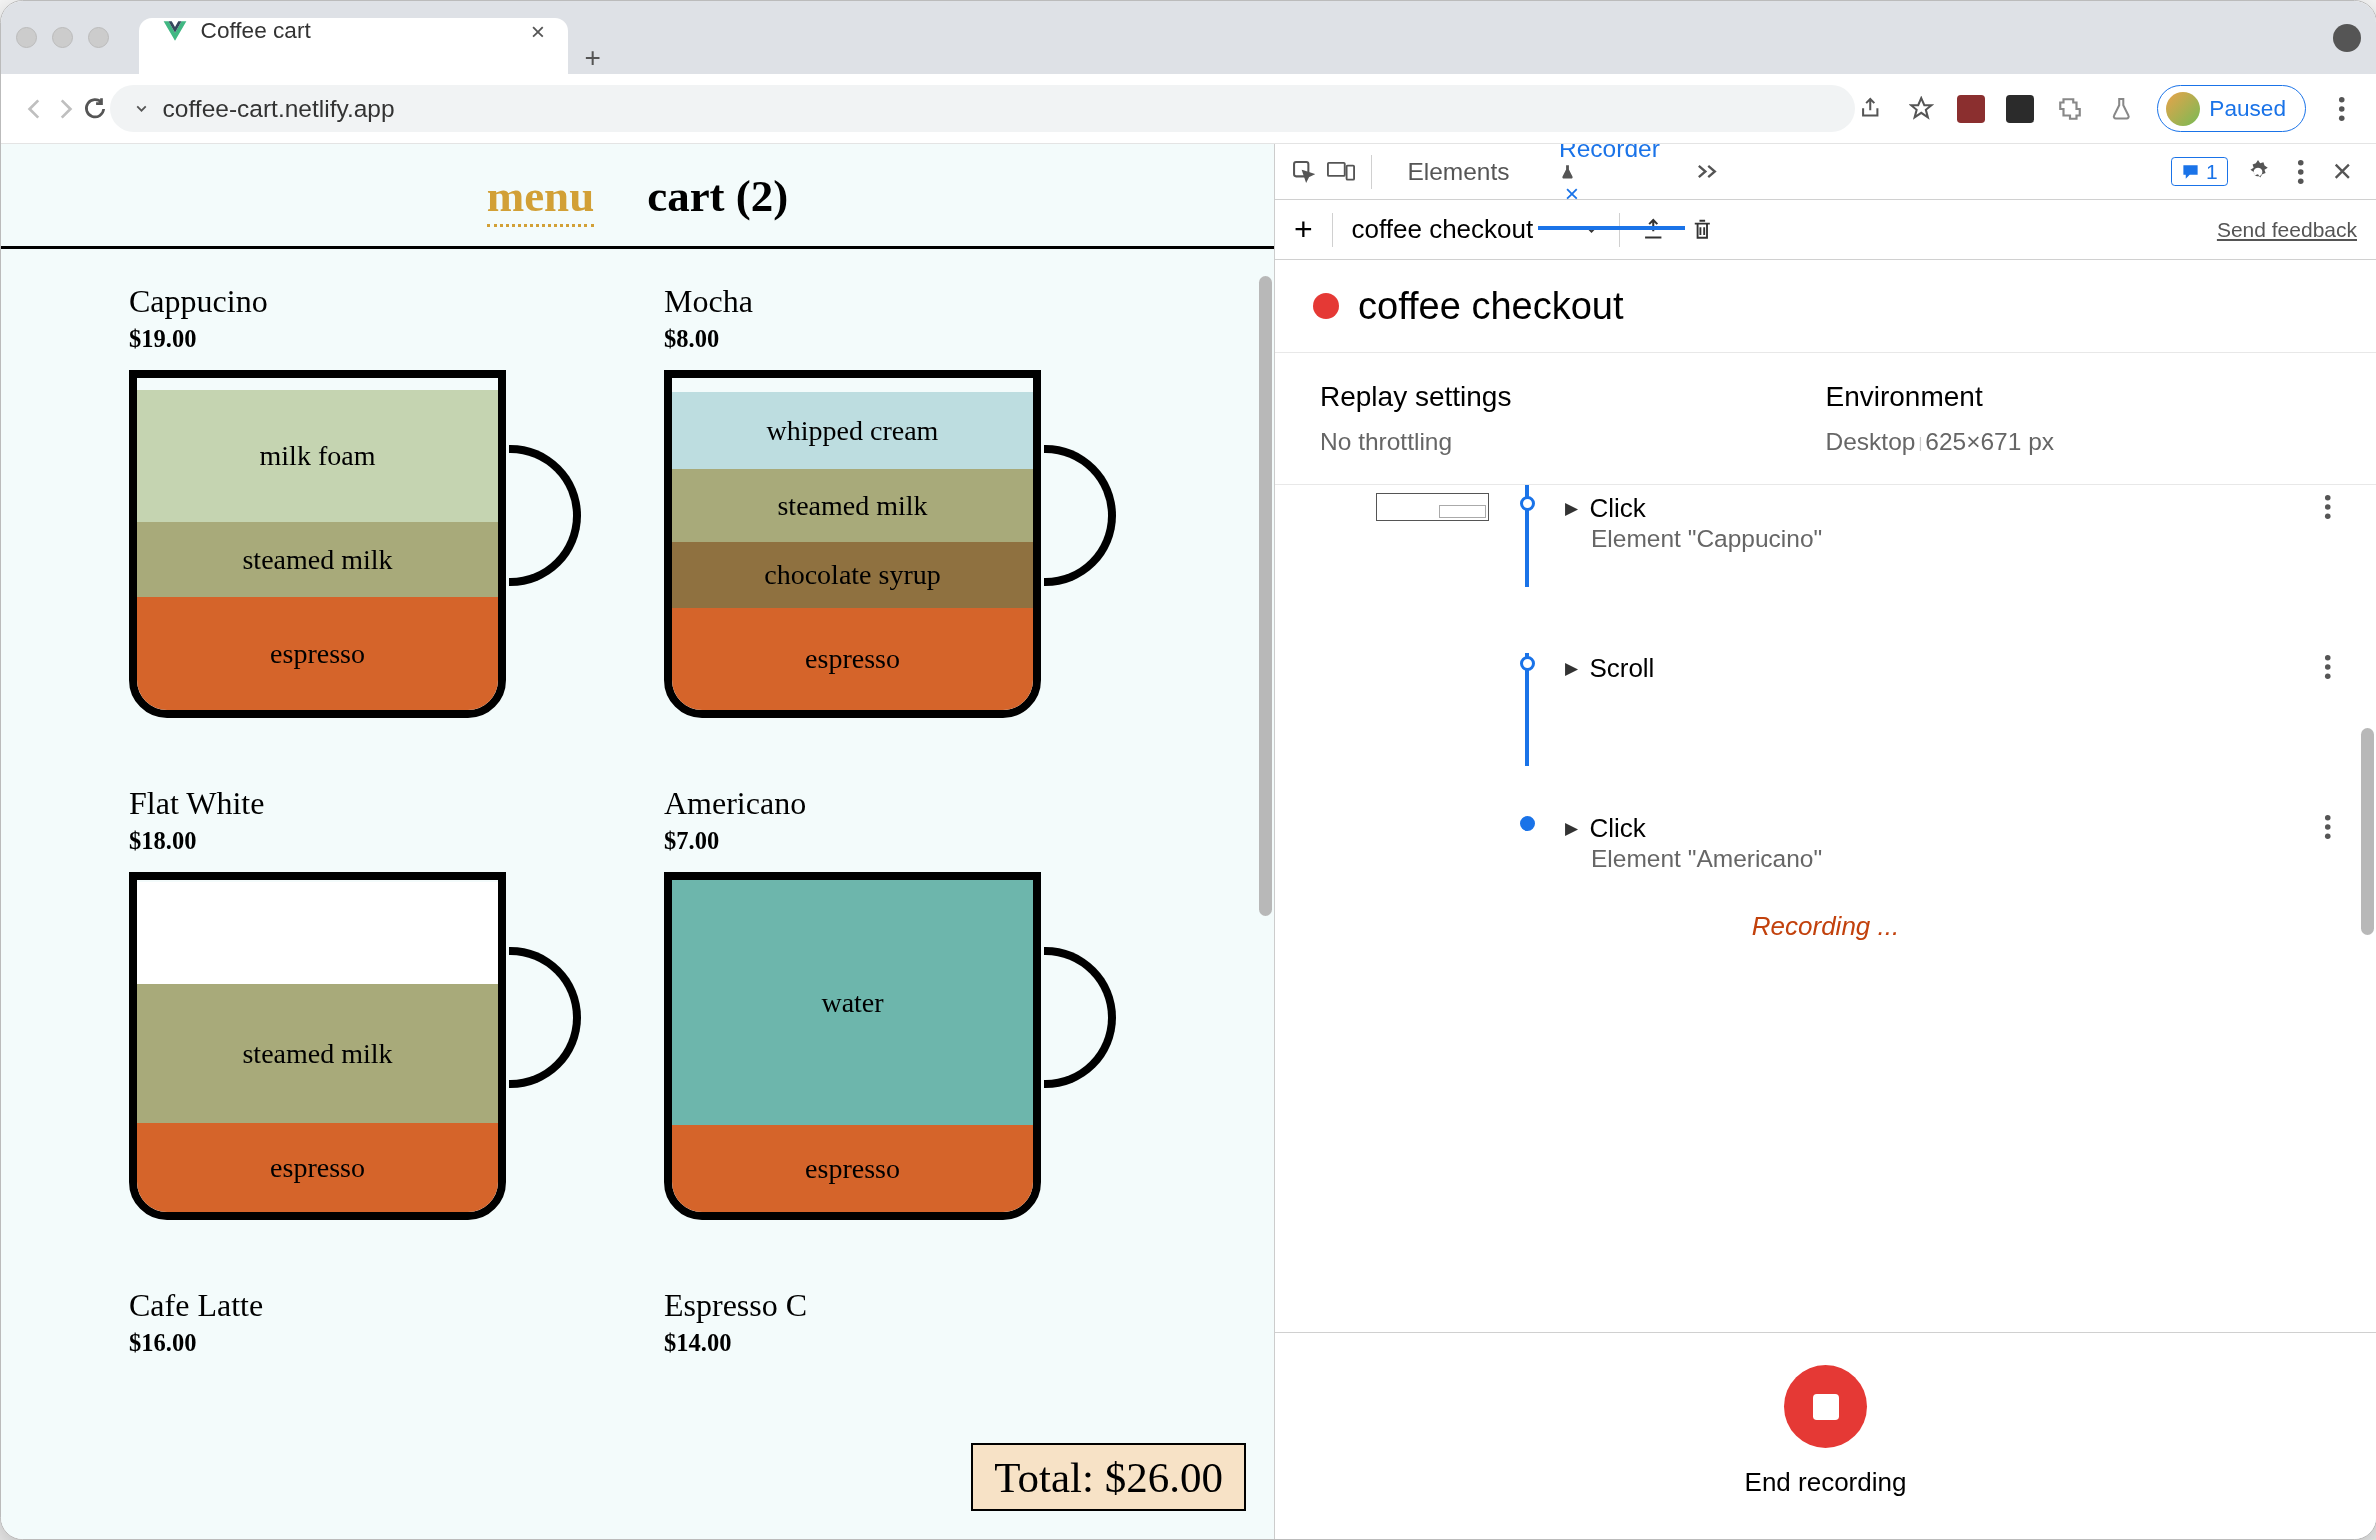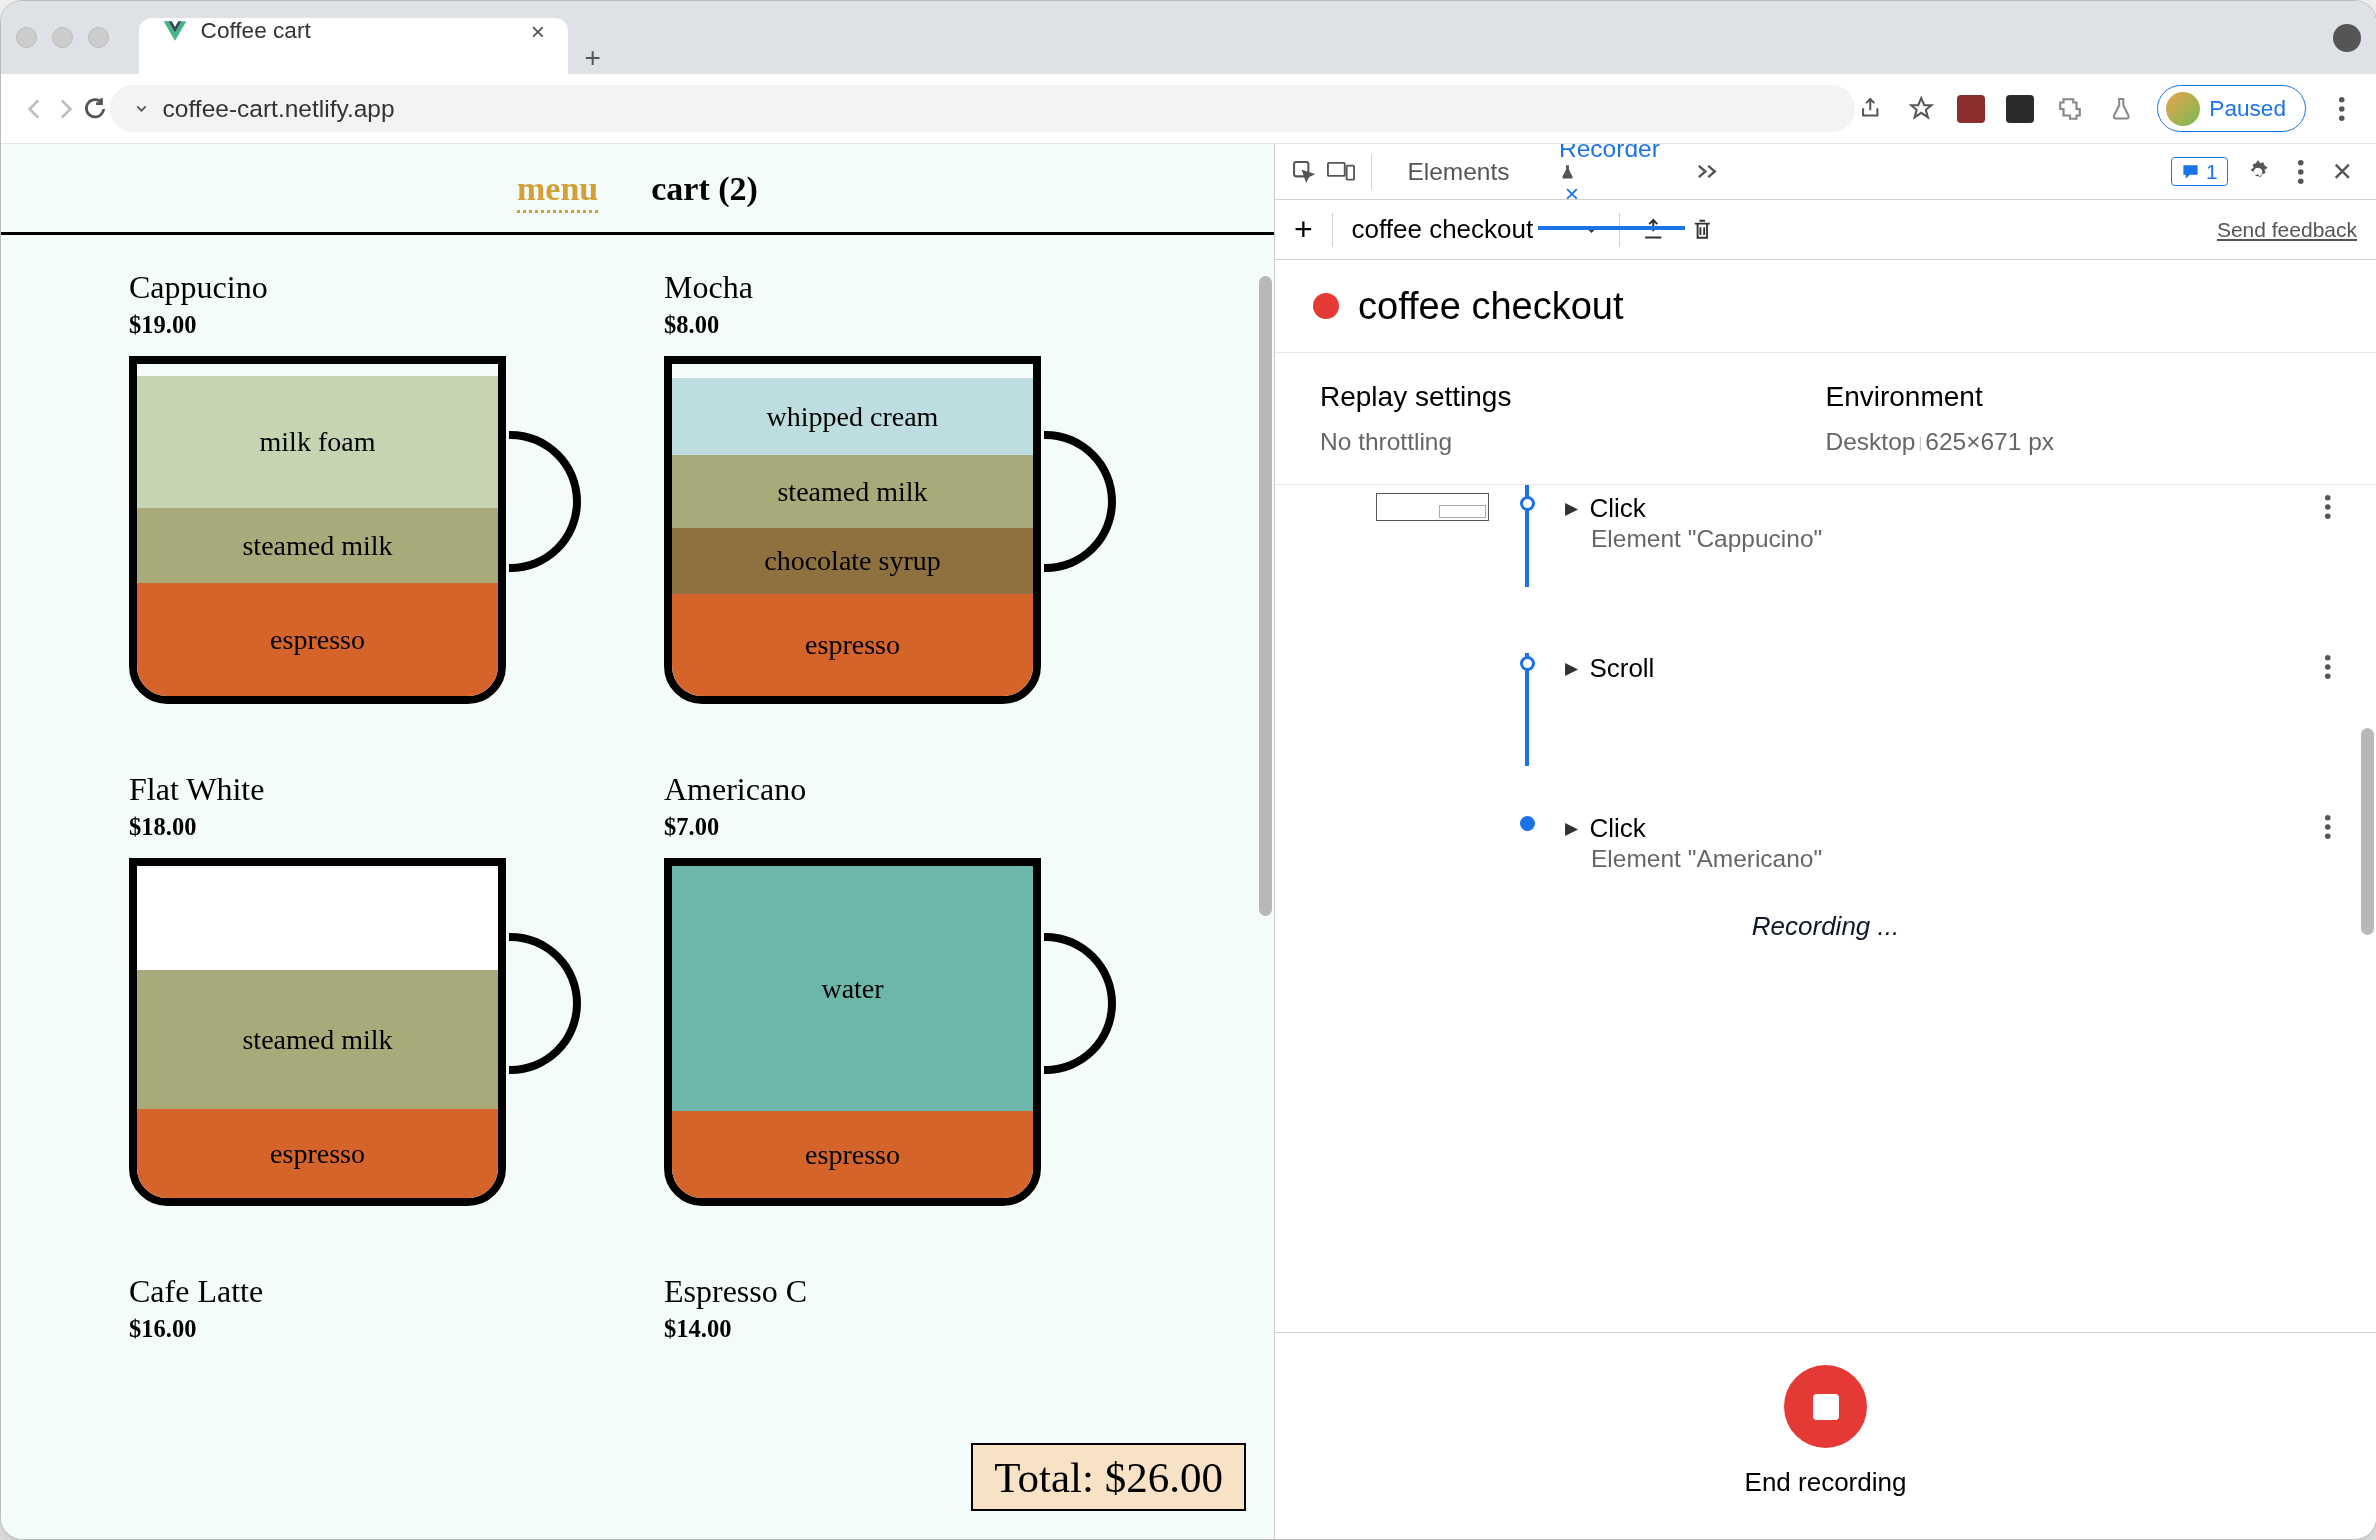--- a/index.html
+++ b/index.html
@@ -22,21 +22,21 @@
   .sq-ico { width: 28px; height: 28px; background: #8b2f2f; border-radius: 3.8px; }
   .sq-ico.dark { background: #2b2b2b; }
   .puzzle { color: #888; }
   .flask { color: #888; }
   .paused-pill { display: flex; align-items: center; gap: 9.4px; border: 1.9px solid #1a73e8; border-radius: 38px; padding: 5.6px 19px 5.6px 7.5px; }
   .avatar { width: 34px; height: 34px; border-radius: 50%; background: linear-gradient(135deg, #e9a24a, #7b5); }
   .paused-pill span { color: #1a73e8; font-size: 22.6px; }
   .incog { width: 28px; height: 28px; border-radius: 50%; background: #555; }
   .main { display: flex; flex: 1; overflow: hidden; }
   .page { width: 1274px; background: #f3fbfb; border-right: 1.9px solid #ccc; position: relative; display: flex; flex-direction: column; }
-  .page-nav { display: flex; justify-content: center; gap: 53px; padding: 26px 0 19px; border-bottom: 3.8px solid #000; font-family: "Times New Roman", serif; font-size: 34px; font-weight: bold; }
+  .page-nav { display: flex; justify-content: center; gap: 53px; padding: 26px 0 19px; border-bottom: 3.8px solid #000; font-family: "Times New Roman", serif; font-size: 45px; font-weight: bold; }
   .page-nav .menu { color: #d2a036; border-bottom: 3.8px dotted #d2a036; padding-bottom: 1.9px; }
   .page-nav .cart { color: #000; }
   .products { display: grid; grid-template-columns: 1fr 1fr; gap: 45px 30px; padding: 34px 105px 34px 128px; overflow-y: auto; }
   .product h3 { font-family: "Times New Roman", serif; font-size: 32px; font-weight: normal; margin-bottom: 5.6px; }
   .product .price { font-family: "Times New Roman", serif; font-size: 24.5px; font-weight: bold; margin-bottom: 17px; }
   .cup { width: 452px; height: 358px; position: relative; margin-bottom: 11.3px; }
   .cup-body { position: absolute; left: 0; top: 0; width: 377px; height: 348px; border: 8.5px solid #000; border-bottom-left-radius: 38px; border-bottom-right-radius: 38px; overflow: hidden; display: flex; flex-direction: column; justify-content: flex-end; }
   .handle { position: absolute; right: 0; top: 75px; width: 72px; height: 141px; border: 8.5px solid #000; border-left: none; border-top-right-radius: 75px; border-bottom-right-radius: 75px; }
   .layer { text-align: center; font-family: "Times New Roman", serif; font-size: 28px; display: flex; align-items: center; justify-content: center; }
   .total-pill { position: absolute; right: 28px; bottom: 28px; background: #f7e2c6; border: 2.8px solid #000; padding: 7.5px 21px; font-family: "Times New Roman", serif; font-size: 43px; }
@@ -71,21 +71,21 @@
   .thumb .mini { position: absolute; bottom: 1.9px; right: 1.9px; width: 47px; height: 13px; border: 0.9px solid #aaa; }
   .timeline { width: 38px; position: relative; display: flex; flex-direction: column; align-items: center; }
   .tl-dot { width: 15px; height: 15px; border-radius: 50%; border: 3.8px solid #1a73e8; background: #fff; z-index: 2; position: relative; top: 3.8px; }
   .tl-dot.filled { background: #1a73e8; }
   .tl-line { position: absolute; top: 3.8px; width: 3.8px; background: #1a73e8; }
   .step-body { flex: 1; }
   .step-head { display: flex; align-items: center; gap: 11.3px; font-size: 26px; }
   .tri { font-size: 17px; color: #333; }
   .step-sub { font-size: 24.5px; color: #666; margin-left: 26px; margin-top: 1.9px; }
   .step-menu { font-size: 26px; padding-top: 1.9px; }
-  .recording-text { color: #0f172a; font-style: italic; font-size: 26px; text-align: center; margin-top: 38px; }
+  .recording-text { color: #c2410c; font-style: italic; font-size: 26px; text-align: center; margin-top: 38px; }
   .dt-footer { border-top: 0.9px solid #d0d0d0; display: flex; flex-direction: column; align-items: center; justify-content: center; padding: 32px 0 41px; gap: 19px; }
   .stop-btn { width: 83px; height: 83px; border-radius: 50%; background: #e53935; display: flex; align-items: center; justify-content: center; cursor: pointer; }
   .stop-sq { width: 26px; height: 26px; background: #fff; border-radius: 3.8px; }
   .end-label { font-size: 26px; }
   .dt-scroll { position: absolute; right: 1.9px; top: 584px; width: 13px; height: 207px; background: #b8b8b8; border-radius: 7.5px; }
   svg { display: block; }
 </style>
 </head>
 <body>
 

